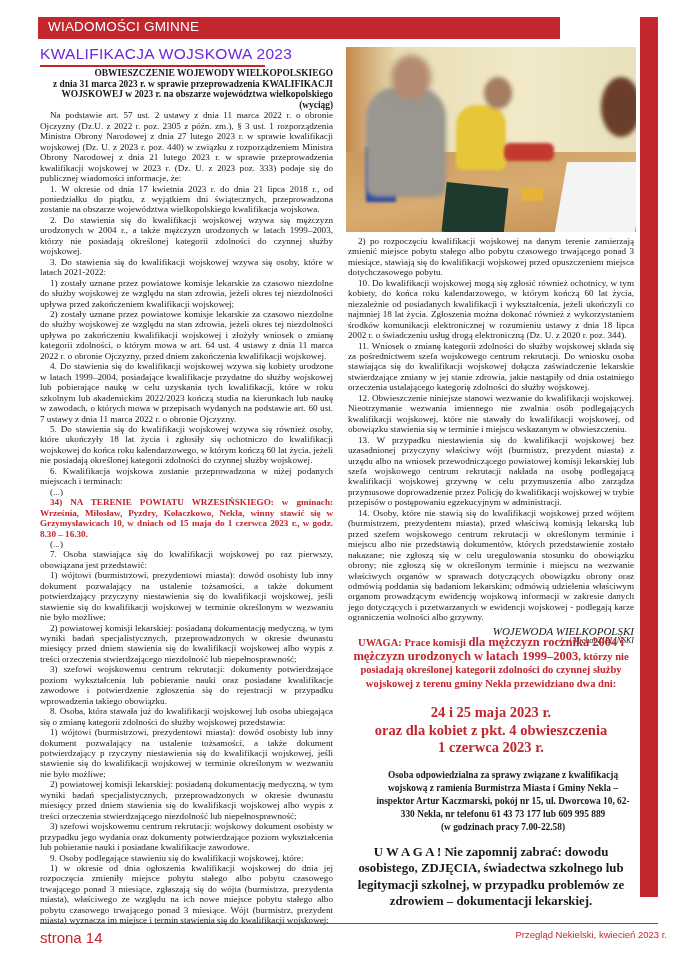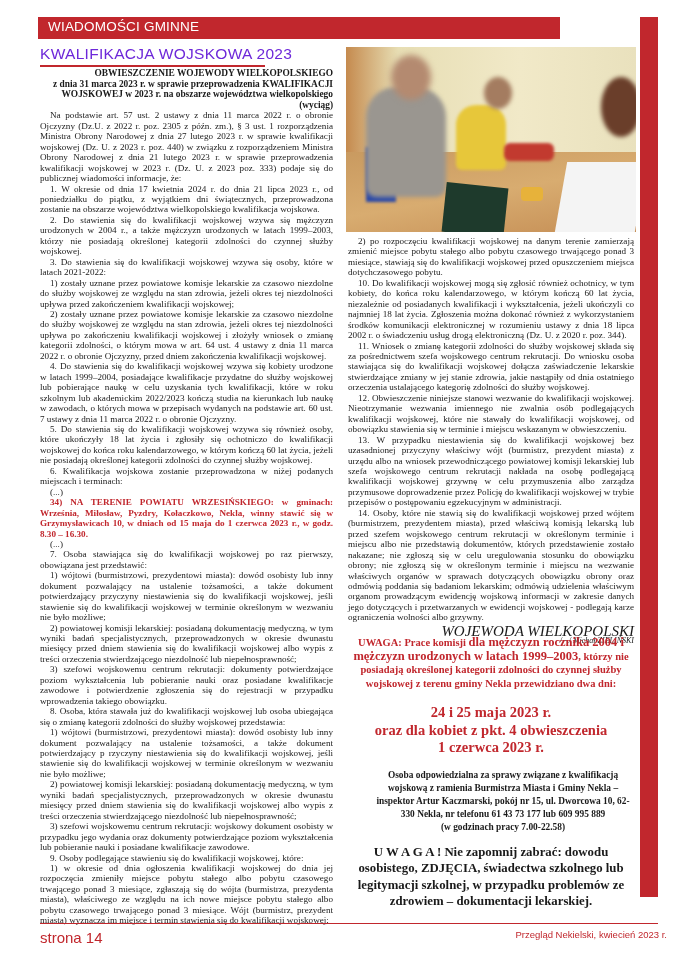--- a/index.html
+++ b/index.html
@@ -9,21 +9,21 @@
   .sidebar-bar { position: absolute; left: 640px; top: 17px; width: 18px; height: 880px; background: #c1272d; }
   .title { position: absolute; left: 40px; top: 45px; color: #6d28d9; font-family: "Liberation Sans", sans-serif; font-size: 15.5px; letter-spacing: 0.3px; }
   .title-rule { position: absolute; left: 40px; top: 65px; width: 225px; height: 1.5px; background: #c1272d; }
   .col { position: absolute; font-size: 9.15px; line-height: 10.45px; text-align: justify; }
   .col-left { left: 40px; top: 68px; width: 293px; }
   .col-right { left: 348px; top: 236px; width: 286px; }
   .heading { text-align: right; font-weight: bold; font-size: 9.4px; line-height: 10.6px; }
   p { margin: 0; text-indent: 10px; }
   .red { color: #c1272d; font-weight: bold; }
   .sig { text-align: right; font-style: italic; }
-  .sig1 { font-size: 15px; margin-top: 3px; }
+  .sig1 { font-size: 11px; margin-top: 3px; }
   .sig2 { font-size: 8px; }
   .photo { position: absolute; left: 346px; top: 47px; width: 290px; height: 185px; overflow: hidden;
     background: linear-gradient(180deg, #c9a06a 0%, #e8dfb5 30%, #efe7c2 55%, #d8cfa8 70%, #c29862 100%); }
   .photo .wall { position: absolute; left: 0; top: 0; width: 290px; height: 110px; background: linear-gradient(90deg, #c58a4e 0%, #e7deb4 18%, #f1e9c8 60%, #e9e1bd 100%); }
   .photo .person1 { position: absolute; left: 20px; top: 40px; width: 80px; height: 110px; background: #9a9690; border-radius: 30px 30px 10px 10px; filter: blur(2px); }
   .photo .head1 { position: absolute; left: 45px; top: 8px; width: 40px; height: 45px; background: #b48a70; border-radius: 50%; filter: blur(3px); }
   .photo .person2 { position: absolute; left: 110px; top: 58px; width: 50px; height: 65px; background: #e7c73a; border-radius: 20px 20px 6px 6px; filter: blur(1.5px); }
   .photo .head2 { position: absolute; left: 138px; top: 30px; width: 28px; height: 32px; background: #a47c60; border-radius: 50%; filter: blur(2px); }
   .photo .person3 { position: absolute; left: 255px; top: 30px; width: 40px; height: 60px; background: #6a3e2a; border-radius: 50%; filter: blur(2px); }
   .photo .chair { position: absolute; left: 20px; top: 100px; width: 30px; height: 55px; background: #2b4aa8; filter: blur(1.5px); }
@@ -53,21 +53,21 @@
 <div class="title">KWALIFIKACJA WOJSKOWA 2023</div>
 <div class="title-rule"></div>
 
 <div class="col col-left">
   <div class="heading">
     <div>OBWIESZCZENIE WOJEWODY WIELKOPOLSKIEGO</div>
     <div>z dnia 31 marca 2023 r. w sprawie przeprowadzenia KWALIFIKACJI WOJSKOWEJ w 2023 r. na obszarze województwa wielkopolskiego</div>
     <div>(wyciąg)</div>
   </div>
   <p>Na podstawie art. 57 ust. 2 ustawy z dnia 11 marca 2022 r. o obronie Ojczyzny (Dz.U. z 2022 r. poz. 2305 z późn. zm.), § 3 ust. 1 rozporządzenia Ministra Obrony Narodowej z dnia 27 lutego 2023 r. w sprawie kwalifikacji wojskowej (Dz. U. z 2023 r. poz. 440) w związku z rozporządzeniem Ministra Obrony Narodowej z dnia 21 lutego 2023 r. w sprawie przeprowadzenia kwalifikacji wojskowej w 2023 r. (Dz. U. z 2023 poz. 333) podaje się do publicznej wiadomości informacje, że:</p>
-  <p>1. W okresie od dnia 17 kwietnia 2024 r. do dnia 21 lipca 2023 r., od poniedziałku do piątku, z wyjątkiem dni świątecznych, przeprowadzona zostanie na obszarze województwa wielkopolskiego kwalifikacja wojskowa.</p>
+  <p>1. W okresie od dnia 17 kwietnia 2023 r. do dnia 21 lipca 2018 r., od poniedziałku do piątku, z wyjątkiem dni świątecznych, przeprowadzona zostanie na obszarze województwa wielkopolskiego kwalifikacja wojskowa.</p>
   <p>2. Do stawienia się do kwalifikacji wojskowej wzywa się mężczyzn urodzonych w 2004 r., a także mężczyzn urodzonych w latach 1999–2003, którzy nie posiadają określonej kategorii zdolności do czynnej służby wojskowej.</p>
   <p>3. Do stawienia się do kwalifikacji wojskowej wzywa się osoby, które w latach 2021-2022:</p>
   <p>1) zostały uznane przez powiatowe komisje lekarskie za czasowo niezdolne do służby wojskowej ze względu na stan zdrowia, jeżeli okres tej niezdolności upływa przed zakończeniem kwalifikacji wojskowej;</p>
   <p>2) zostały uznane przez powiatowe komisje lekarskie za czasowo niezdolne do służby wojskowej ze względu na stan zdrowia, jeżeli okres tej niezdolności upływa po zakończeniu kwalifikacji wojskowej i złożyły wniosek o zmianę kategorii zdolności, o którym mowa w art. 64 ust. 4 ustawy z dnia 11 marca 2022 r. o obronie Ojczyzny, przed dniem zakończenia kwalifikacji wojskowej.</p>
   <p>4. Do stawienia się do kwalifikacji wojskowej wzywa się kobiety urodzone w latach 1999–2004, posiadające kwalifikacje przydatne do służby wojskowej lub pobierające naukę w celu uzyskania tych kwalifikacji, które w roku szkolnym lub akademickim 2022/2023 kończą studia na kierunkach lub naukę w zawodach, o których mowa w przepisach wydanych na podstawie art. 60 ust. 7 ustawy z dnia 11 marca 2022 r. o obronie Ojczyzny.</p>
   <p>5. Do stawienia się do kwalifikacji wojskowej wzywa się również osoby, które ukończyły 18 lat życia i zgłosiły się ochotniczo do kwalifikacji wojskowej do końca roku kalendarzowego, w którym kończą 60 lat życia, jeżeli nie posiadają określonej kategorii zdolności do czynnej służby wojskowej.</p>
   <p>6. Kwalifikacja wojskowa zostanie przeprowadzona w niżej podanych miejscach i terminach:</p>
   <p>(...)</p>
   <p class="red">34) NA TERENIE POWIATU WRZESIŃSKIEGO: w gminach: Września, Miłosław, Pyzdry, Kołaczkowo, Nekla, winny stawić się w Grzymysławicach 10, w dniach od 15 maja do 1 czerwca 2023 r., w godz. 8.30 – 16.30.</p>
   <p>(...)</p>

